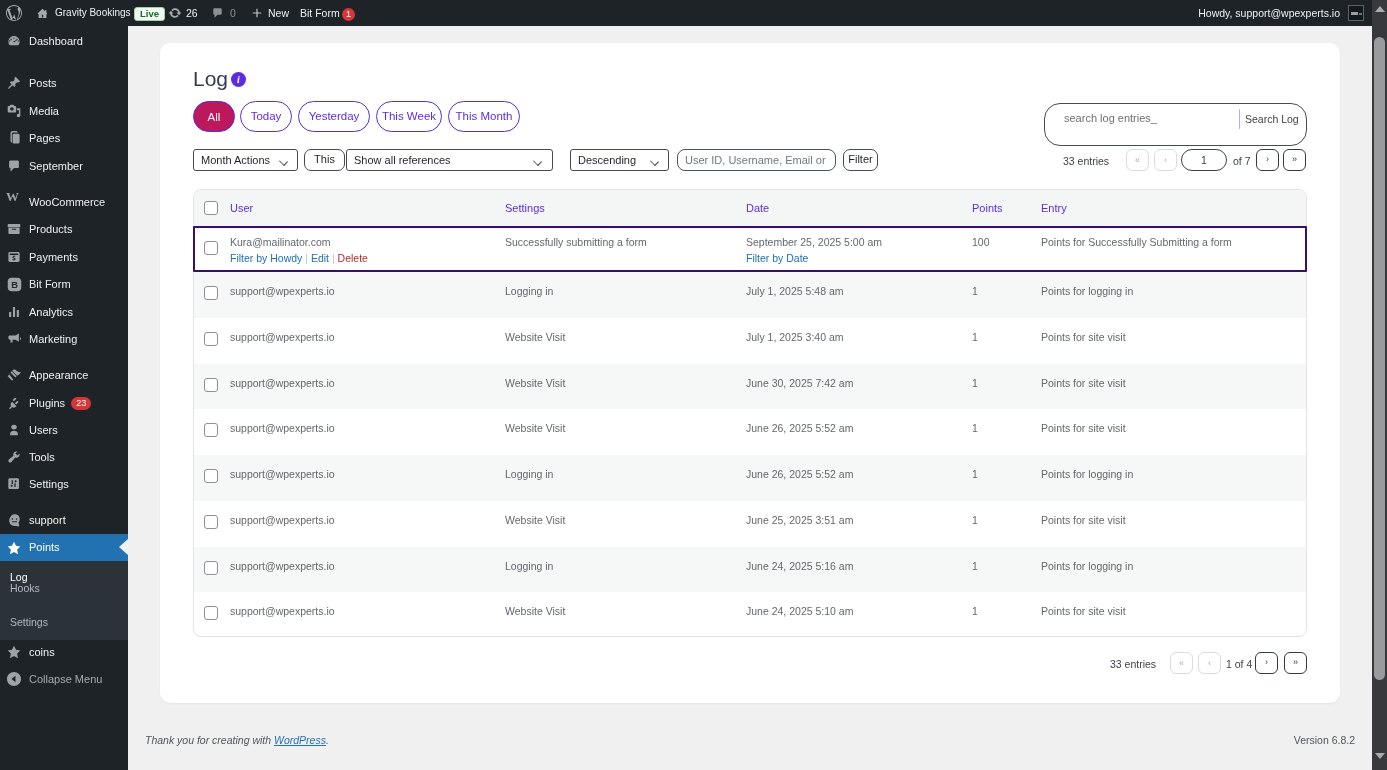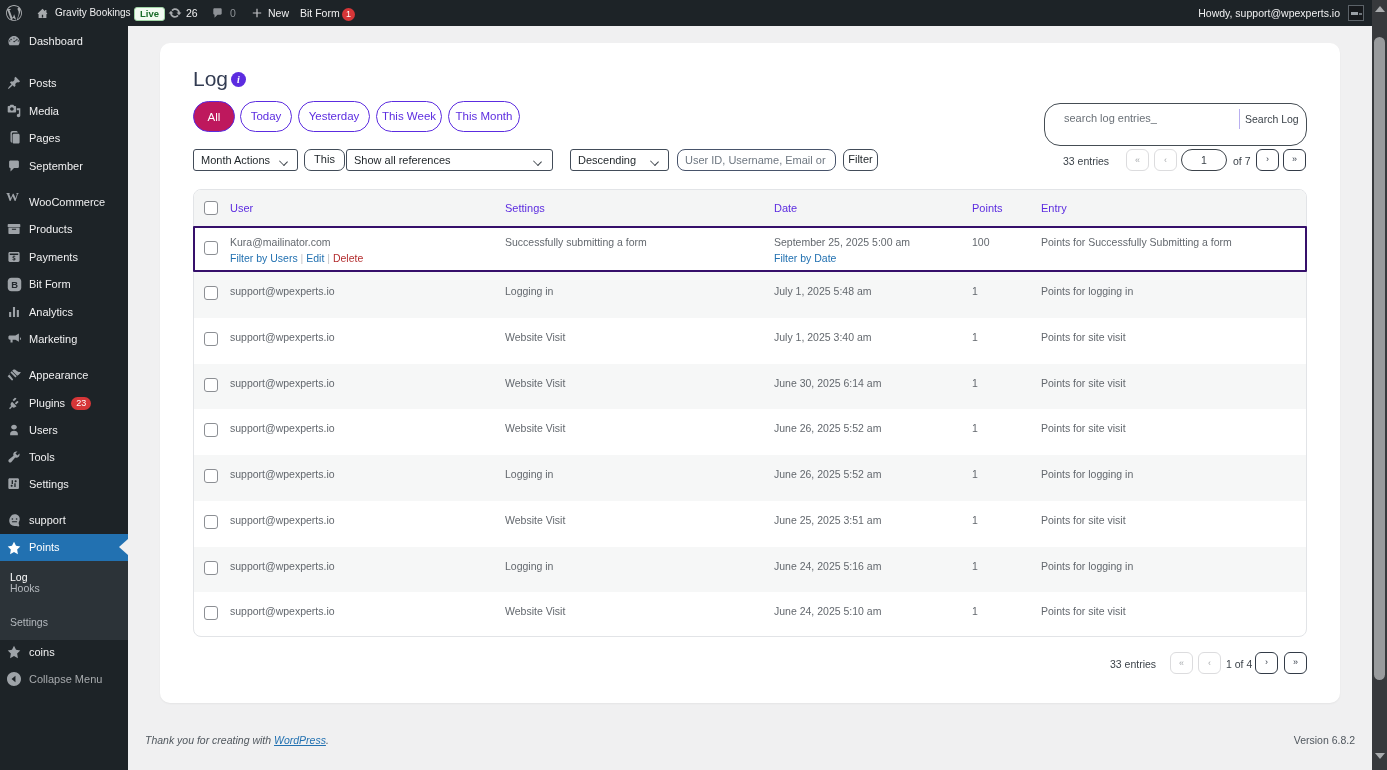--- a/index.html
+++ b/index.html
@@ -48,21 +48,21 @@
 .pgcur{position:absolute;width:46px;height:22px;border:1px solid #3c434a;border-radius:11px;background:#fff;color:#3c434a;font-size:10.5px;text-align:center;line-height:20px}
 
 #tbl{position:absolute;left:33px;top:146px;width:1114px;height:448px;border:1px solid #e2e4e7;border-radius:8px;font-size:10.5px;color:#63686e}
 .cb{position:absolute;left:10px;width:14px;height:14px;border:1px solid #8c8f94;border-radius:3px;background:#fff}
 .thead{position:absolute;left:0;top:0;width:100%;height:36px;background:#f4f5f5;border-radius:7px 7px 0 0;color:#5c2ce0;font-size:11px}
 .row{position:absolute;left:0;width:100%}
 .row.alt{background:#f6f7f7}
 .hl{position:absolute;left:-1px;top:36px;width:1114px;height:46px;border:2px solid #36106b;background:#fff;z-index:5;border-radius:1px}
 .c-user{position:absolute;left:36px}
 .c-ref{position:absolute;left:311px}
-.c-date{position:absolute;left:580px}
+.c-date{position:absolute;left:552px}
 .c-pts{position:absolute;left:778px}
 .c-ent{position:absolute;left:847px}
 a.blue{color:#2271b1;text-decoration:none}
 a.red{color:#b32d2e;text-decoration:none}
 
 #footl{position:absolute;left:145px;top:734px;font-size:10.5px;font-style:italic;color:#50575e;z-index:5}
 #footl a{color:#2271b1}
 #footr{position:absolute;right:32px;top:734px;font-size:10.5px;color:#50575e;z-index:5}
 
 #sbar{position:absolute;left:1372px;top:0;width:15px;height:770px;background:#37393c;z-index:60}
@@ -284,21 +284,21 @@
         <span class="c-user" style="top:12px">User</span>
         <span class="c-ref" style="top:12px">Settings</span>
         <span class="c-date" style="top:12px">Date</span>
         <span class="c-pts" style="top:12px">Points</span>
         <span class="c-ent" style="top:12px">Entry</span>
       </div>
   <div class="hl"></div>
   <div class="row" style="top:36px;height:46px;z-index:6">
     <span class="cb" style="top:15px"></span>
     <span class="c-user" style="top:10px">Kura@mailinator.com</span>
-    <span class="c-user" style="top:26px"><a class="blue" href="#">Filter by Users</a> <span style="color:#c3c4c7">|</span> <a class="blue" href="#">Edit</a> <span style="color:#c3c4c7">|</span> <a class="red" href="#">Delete</a></span>
+    <span class="c-user" style="top:26px"><a class="blue" href="#">Filter by Howdy</a> <span style="color:#c3c4c7">|</span> <a class="blue" href="#">Edit</a> <span style="color:#c3c4c7">|</span> <a class="red" href="#">Delete</a></span>
     <span class="c-ref" style="top:10px">Successfully submitting a form</span>
     <span class="c-date" style="top:10px">September 25, 2025 5:00 am</span>
     <span class="c-date" style="top:26px"><a class="blue" href="#">Filter by Date</a></span>
     <span class="c-pts" style="top:10px">100</span>
     <span class="c-ent" style="top:10px">Points for Successfully Submitting a form</span>
   </div>
   <div class="row alt" style="top:82px;height:45.75px">
         <span class="cb" style="top:14px"></span>
         <span class="c-user" style="top:13px">support@wpexperts.io</span>
         <span class="c-ref" style="top:13px">Logging in</span>
@@ -311,21 +311,21 @@
         <span class="c-user" style="top:13px">support@wpexperts.io</span>
         <span class="c-ref" style="top:13px">Website Visit</span>
         <span class="c-date" style="top:13px">July 1, 2025 3:40 am</span>
         <span class="c-pts" style="top:13px">1</span>
         <span class="c-ent" style="top:13px">Points for site visit</span>
       </div>
   <div class="row alt" style="top:173.5px;height:45.75px">
         <span class="cb" style="top:14px"></span>
         <span class="c-user" style="top:13px">support@wpexperts.io</span>
         <span class="c-ref" style="top:13px">Website Visit</span>
-        <span class="c-date" style="top:13px">June 30, 2025 6:14 am</span>
+        <span class="c-date" style="top:13px">June 30, 2025 7:42 am</span>
         <span class="c-pts" style="top:13px">1</span>
         <span class="c-ent" style="top:13px">Points for site visit</span>
       </div>
   <div class="row" style="top:219.25px;height:45.75px">
         <span class="cb" style="top:14px"></span>
         <span class="c-user" style="top:13px">support@wpexperts.io</span>
         <span class="c-ref" style="top:13px">Website Visit</span>
         <span class="c-date" style="top:13px">June 26, 2025 5:52 am</span>
         <span class="c-pts" style="top:13px">1</span>
         <span class="c-ent" style="top:13px">Points for site visit</span>

